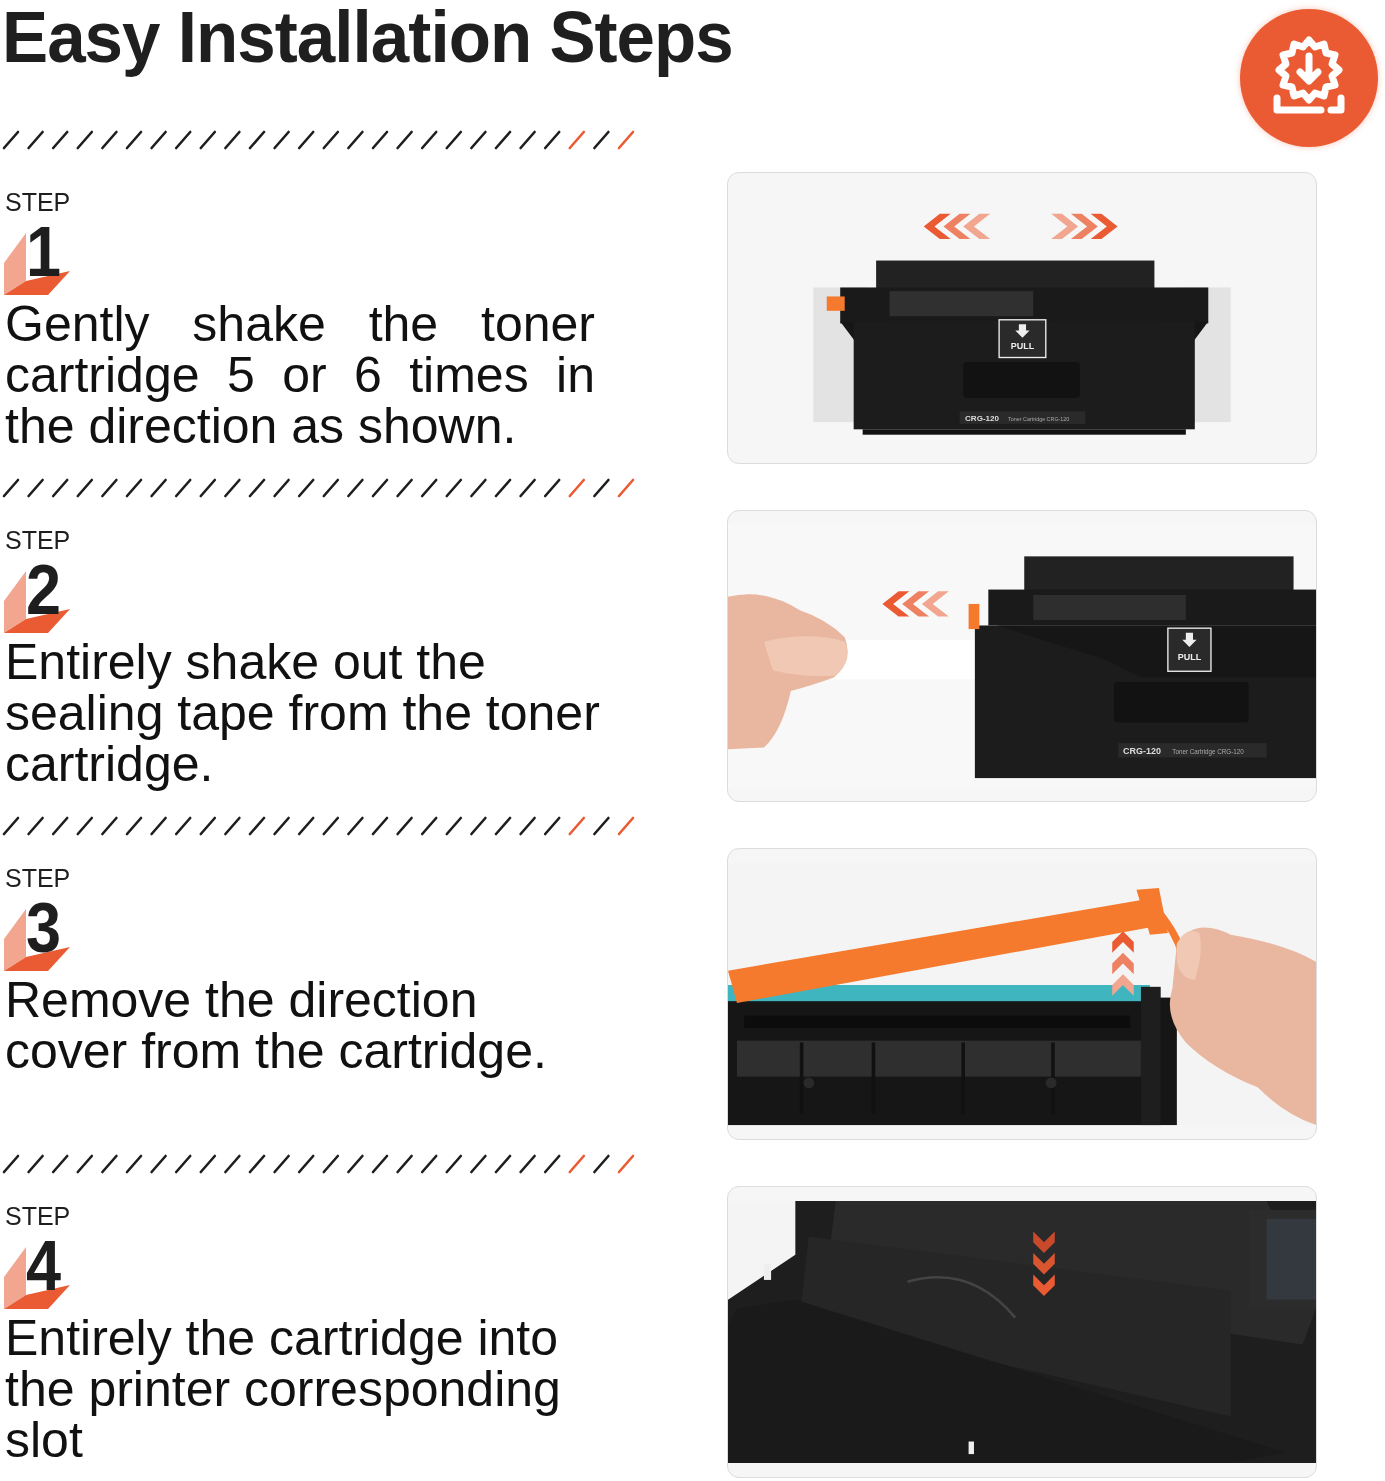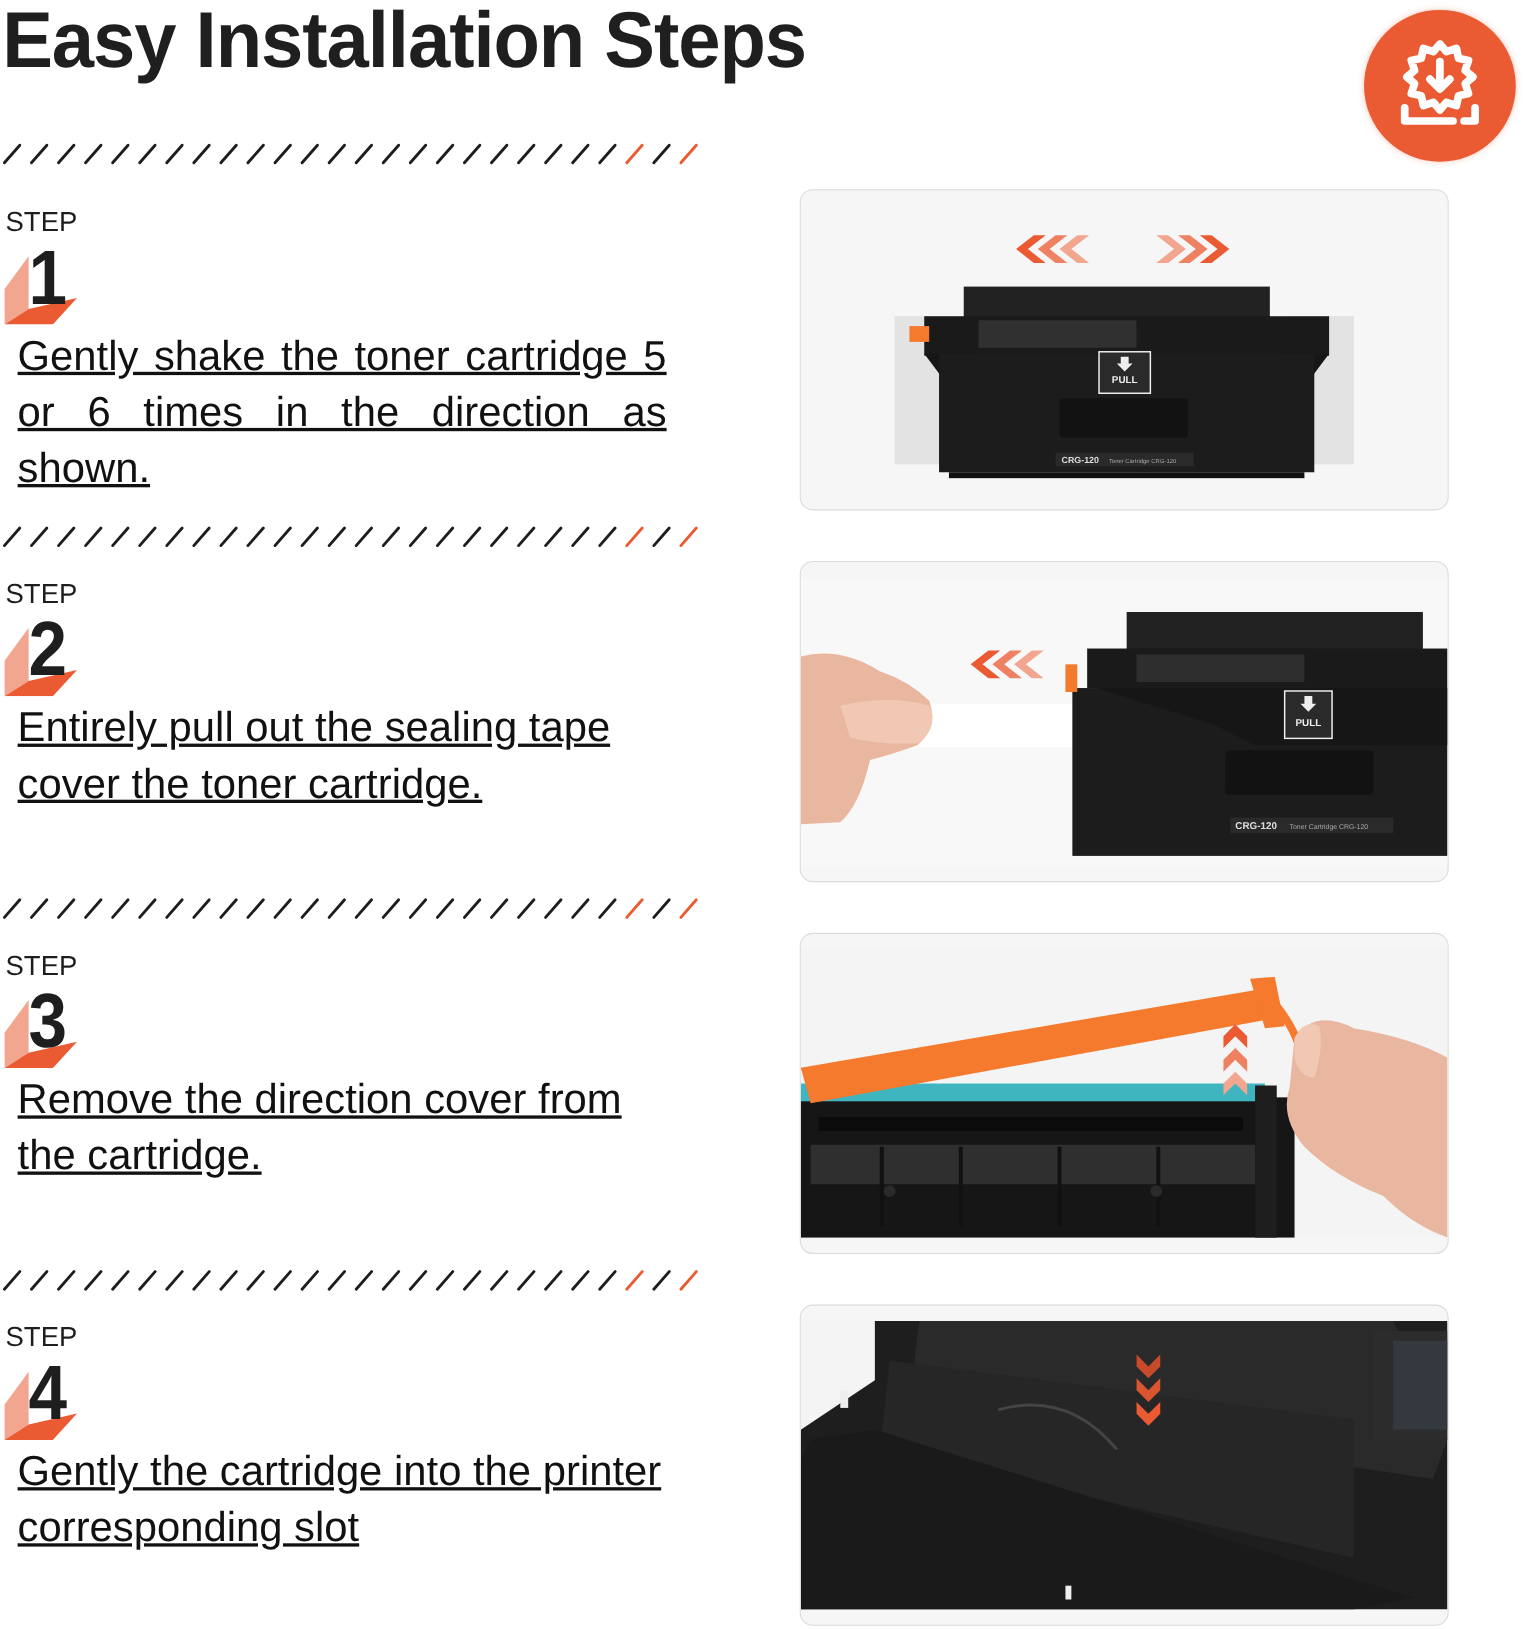--- a/index.html
+++ b/index.html
@@ -26,21 +26,21 @@
     position: absolute; left: 5px; font-size: 25px; color: #1e1e1e;
   }
   .step-num-wrap { position: absolute; left: 4px; width: 70px; height: 70px; }
   .step-num-wrap svg { position: absolute; left: 0; top: 0; }
   .step-num {
     position: absolute; left: 22px; top: -8px; font-weight: 700; font-size: 70px;
     color: #1e1e1e; line-height: 1; letter-spacing: -2px;
     transform: scaleX(0.9); transform-origin: left top;
   }
   .step-desc {
-    position: absolute; left: 16px; width: 600px; font-size: 38px; line-height: 51px; color: #111; text-decoration: underline;
+    position: absolute; left: 5px; width: 600px; font-size: 50px; line-height: 51px; color: #111;
   }
   .step-desc.justify { text-align: justify; text-align-last: left; width: 590px; }
 
   .panel {
     position: absolute; left: 727px; width: 590px; height: 292px;
     border: 1px solid #dcdcdc; border-radius: 12px; overflow: hidden; background: #f6f6f6;
   }
   .panel svg { position: absolute; left: 0; top: 0; width: 100%; height: 100%; }
 </style>
 </head>
@@ -169,21 +169,21 @@
     </svg>
   </div>
 <div class="step-label" style="top:526px">STEP</div>
 <div class="step-num-wrap" style="top:563px">
   <svg width="70" height="70" viewBox="0 0 70 70">
     <polygon points="0,38 22,8 22,56 0,70" fill="#f2a58f"></polygon>
     <polygon points="0,70 22,56 66,46 44,70" fill="#ea5b33"></polygon>
   </svg>
   <div class="step-num">2</div>
 </div>
-<div class="step-desc" style="top:637px">Entirely pull out the sealing tape cover the toner cartridge.</div>
+<div class="step-desc" style="top:637px">Entirely shake out the sealing tape from the toner cartridge.</div>
 
 <div class="panel" style="top:510px">
   <svg viewBox="0 0 655 292">
     <rect width="655" height="292" fill="#f8f8f8"></rect>
 
     <g>
       <polygon points="172,88 190,74 202,74 184,88 202,102 190,102" fill="#ea5b33"></polygon>
       <polygon points="194,88 212,74 224,74 206,88 224,102 212,102" fill="#ef8163"></polygon>
       <polygon points="216,88 234,74 246,74 228,88 246,102 234,102" fill="#f2a58f"></polygon>
     </g>
@@ -313,21 +313,21 @@
     </svg>
   </div>
 <div class="step-label" style="top:1202px">STEP</div>
 <div class="step-num-wrap" style="top:1239px">
   <svg width="70" height="70" viewBox="0 0 70 70">
     <polygon points="0,38 22,8 22,56 0,70" fill="#f2a58f"></polygon>
     <polygon points="0,70 22,56 66,46 44,70" fill="#ea5b33"></polygon>
   </svg>
   <div class="step-num">4</div>
 </div>
-<div class="step-desc" style="top:1313px">Gently the cartridge into the printer corresponding slot</div>
+<div class="step-desc" style="top:1313px">Entirely the cartridge into the printer corresponding slot</div>
 
 <div class="panel" style="top:1186px">
   <svg viewBox="0 0 655 292">
     <rect width="655" height="292" fill="#f4f4f4"></rect>
     <polygon points="75,0 655,0 655,292 0,292 0,110 75,60" fill="#1e1e1e"></polygon>
     <polygon points="120,0 600,0 655,120 640,160 110,80" fill="#2a2a2a"></polygon>
     <polygon points="90,40 560,100 560,240 80,130" fill="#262626"></polygon>
     <polygon points="10,120 75,110 620,280 560,292 0,292 0,140" fill="#1a1a1a"></polygon>
     <rect x="580" y="10" width="75" height="110" fill="#2c2c2c"></rect>
     <rect x="600" y="20" width="55" height="90" fill="#34383f"></rect>

